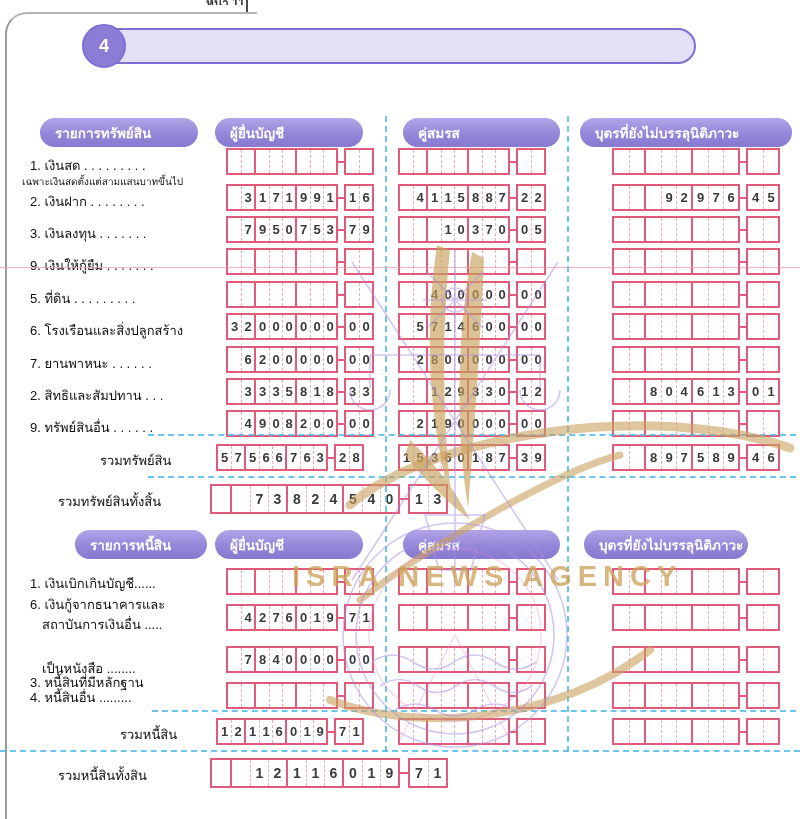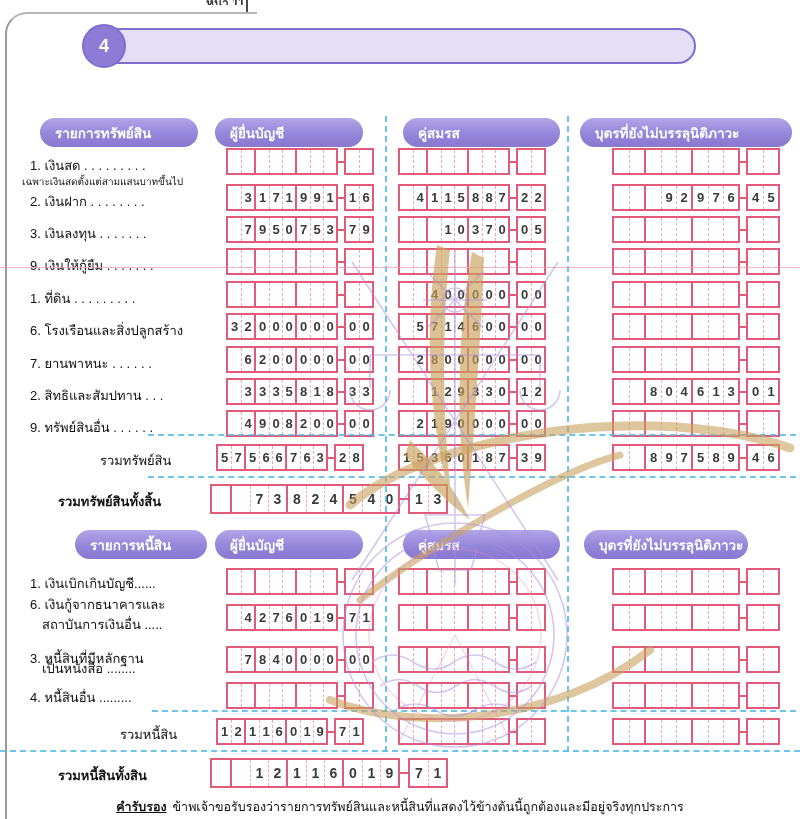--- a/index.html
+++ b/index.html
@@ -31,21 +31,21 @@
   .money .cell{display:flex;align-items:center;justify-content:center;
         font-size:13px;font-weight:bold;color:#3a3a3a;border-left:1px dashed #f2a9ba;box-sizing:border-box;}
   .money .cell:first-child{border-left:none;}
   .money .dash{height:2px;background:#e25a79;}
   .money.grand{height:30px;}
   .money.grand .cell{font-size:14px;}
   
   .row-label{position:absolute;font-size:13px;white-space:nowrap;color:#111;}
   .row-note{position:absolute;font-size:10px;white-space:nowrap;color:#111;}
   .total-label{position:absolute;font-size:13px;text-align:right;white-space:nowrap;color:#111;}
-  .grand-label{font-weight:bold;font-size:13px;}
+  .grand-label{font-weight:normal;font-size:13px;}
   
   .vdash{position:absolute;top:116px;height:636px;border-left:2px dashed #49b9e6;opacity:.8;}
   .hdash{position:absolute;border-top:2px dashed #49b9e6;opacity:.8;}
   .pink-line{position:absolute;left:0;top:267px;width:100%;height:1px;background:#f29fb2;opacity:.8;}
   
   .wm-svg{position:absolute;left:0;top:0;pointer-events:none;z-index:5;}
   .wm-thai{position:absolute;top:502px;left:252px;font-size:47px;font-weight:bold;color:#cda45c;
         opacity:.78;letter-spacing:2px;z-index:6;pointer-events:none;white-space:nowrap;}
   .wm-latin{position:absolute;top:560px;left:292px;font-size:29px;font-weight:bold;color:#cda45c;
         opacity:.78;letter-spacing:6px;z-index:6;pointer-events:none;white-space:nowrap;}
@@ -326,21 +326,21 @@
           <span class="cell" style="width: 15px;"></span>
           <span class="cell" style="width: 15px;"></span>
           <span class="cell" style="width: 15px;"></span>
         </div>
         <div class="dash" style="width: 6px;"></div>
         <div class="grp sat">
           <span class="cell" style="width: 15px;"></span>
           <span class="cell" style="width: 15px;"></span>
         </div>
       </div>
-      <div class="row-label" style="left: 30px; top: 288px;">1. ที่ดิน . . . . . . . . .</div>
+      <div class="row-label" style="left: 30px; top: 288px;">5. ที่ดิน . . . . . . . . .</div>
       <div class="money" style="left: 226px; top: 281px;">
         <div class="grp baht">
           <span class="cell" style="width: 13px;"></span>
           <span class="cell" style="width: 13px;"></span>
         </div>
         <div class="grp baht cont">
           <span class="cell" style="width: 13px;"></span>
           <span class="cell" style="width: 13px;"></span>
           <span class="cell" style="width: 13px;"></span>
         </div>
@@ -865,21 +865,21 @@
           <span class="cell" style="width: 15px;"></span>
           <span class="cell" style="width: 15px;"></span>
           <span class="cell" style="width: 15px;"></span>
         </div>
         <div class="dash" style="width: 6px;"></div>
         <div class="grp sat">
           <span class="cell" style="width: 15px;"></span>
           <span class="cell" style="width: 15px;"></span>
         </div>
       </div>
-      <div class="row-label" style="left: 30px; top: 648px;">3. หนี้สินที่มีหลักฐาน</div>
+      <div class="row-label" style="left: 30px; top: 672px;">3. หนี้สินที่มีหลักฐาน</div>
       <div class="row-label" style="left: 42px; top: 658px;">    เป็นหนังสือ ........</div>
       <div class="money" style="left: 226px; top: 646px;">
         <div class="grp baht">
           <span class="cell" style="width: 13px;"></span>
           <span class="cell" style="width: 13px;">7</span>
         </div>
         <div class="grp baht cont">
           <span class="cell" style="width: 13px;">8</span>
           <span class="cell" style="width: 13px;">4</span>
           <span class="cell" style="width: 13px;">0</span>
@@ -1134,18 +1134,16 @@
       <path d="M433 548 h44 l-6 22 h-32 Z"></path>
       <path d="M372 662 q 20 -14 41 0 t 41 0 t 41 0 t 41 0"></path>
       <path d="M380 686 q 19 -13 38 0 t 38 0 t 38 0 t 38 0"></path>
       <path d="M395 710 q 20 -12 40 0 t 40 0 t 40 0"></path>
     </g>
     <g stroke="#e38ac4" fill="none" stroke-width="1.4" opacity="0.35">
       <circle cx="455" cy="635" r="86"></circle>
       <path d="M400 740 L455 635 L510 740"></path>
     </g>
   </svg>
-
-  <div class="footer">
-    <span class="cert">คำรับรอง</span><span>ข้าพเจ้าขอรับรองว่ารายการทรัพย์สินและหนี้สินที่แสดงไว้ข้างต้นนี้ถูกต้องและมีอยู่จริงทุกประการ</span>
-  </div>
+  <div class="wm-latin">ISRA NEWS AGENCY</div>
+
 
 </div>
 
 </body></html>

